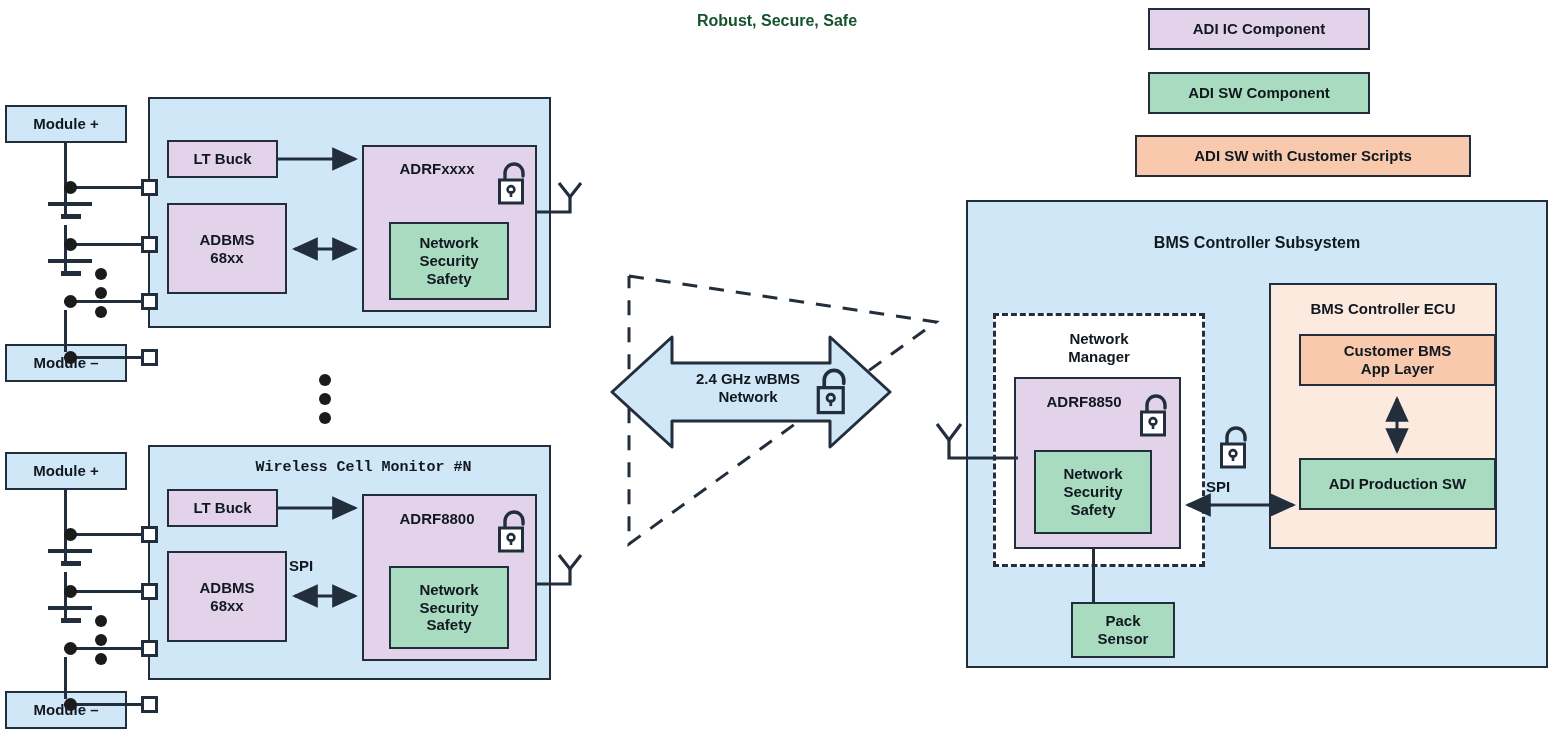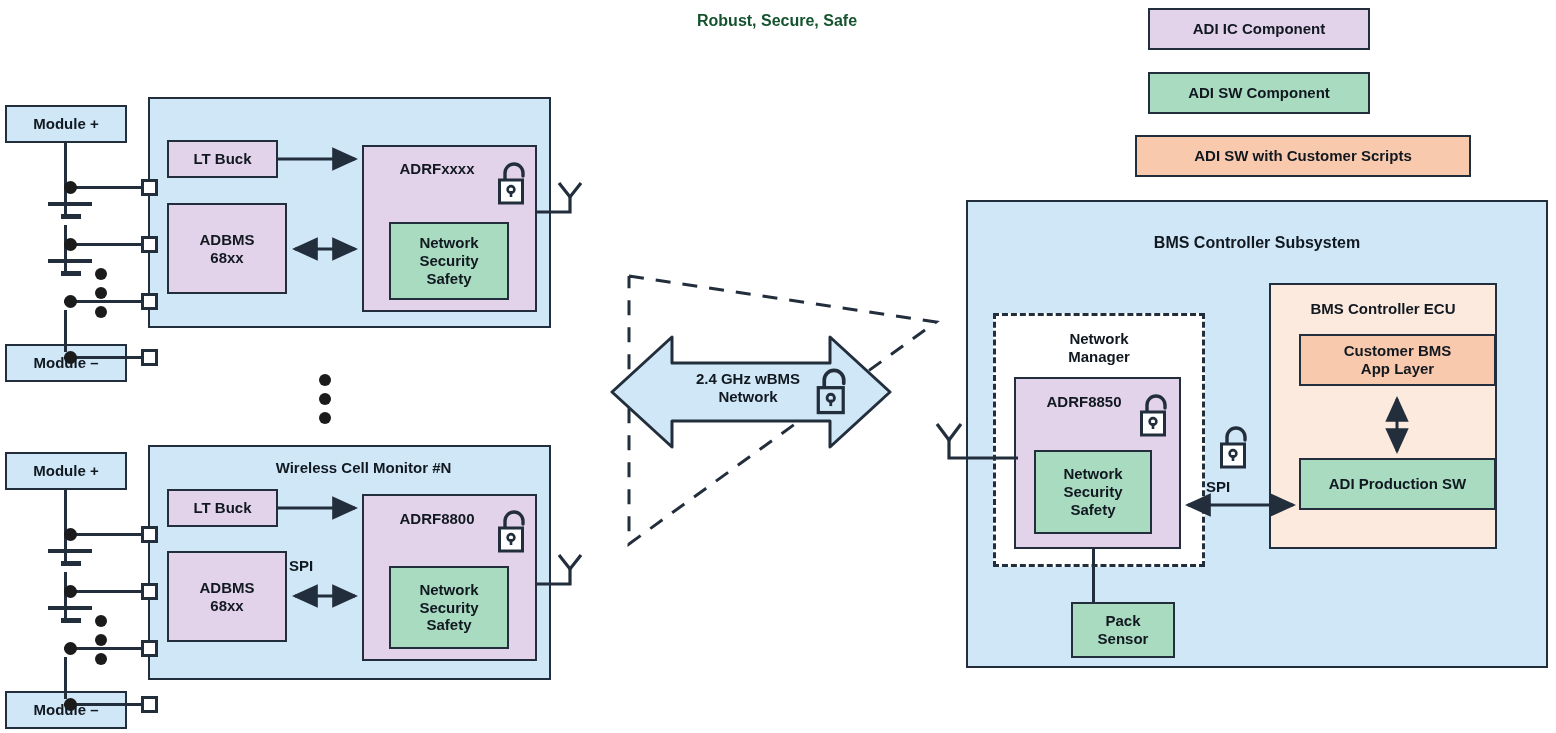--- a/index.html
+++ b/index.html
@@ -257,21 +257,21 @@
       <div class="short"></div>
   </div>
 
   <div class="vdots" style="left:95px; top:615px;">
     <i></i>
       <i></i>
       <i></i>
   </div>
 
   <div class="box fill-blue" style="left:148px; top:445px; width:403px; height:235px; display:block;"></div>
-  <div class="label" style="left:148px; top:459px; width:431px; font-size:15px;">Wireless Cell Monitor #N</div>
+  <div class="label" style="left:148px; top:459px; width:431px; font-size:15px;font-family:Liberation Mono, monospace;">Wireless Cell Monitor #N</div>
 
   <div class="pin" style="left:141px; top:526px;"></div>
   <div class="pin" style="left:141px; top:583px;"></div>
   <div class="pin" style="left:141px; top:640px;"></div>
   <div class="pin" style="left:141px; top:696px;"></div>
 
   <div class="box fill-purple" style="left:167px; top:489px; width:111px; height:38px; font-size:15px;">
     <span>LT Buck</span>
   </div>
 

